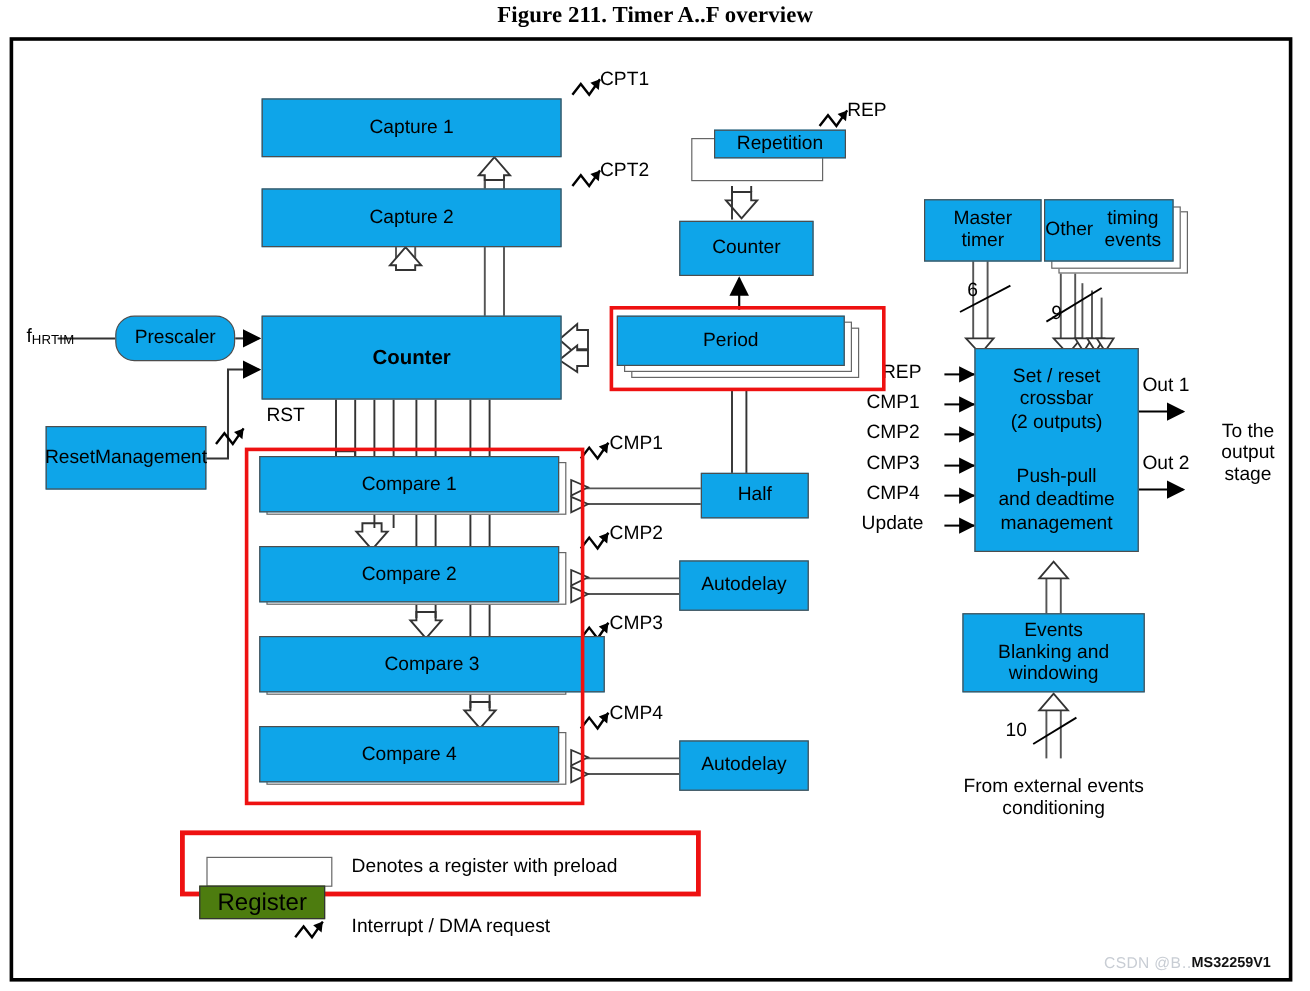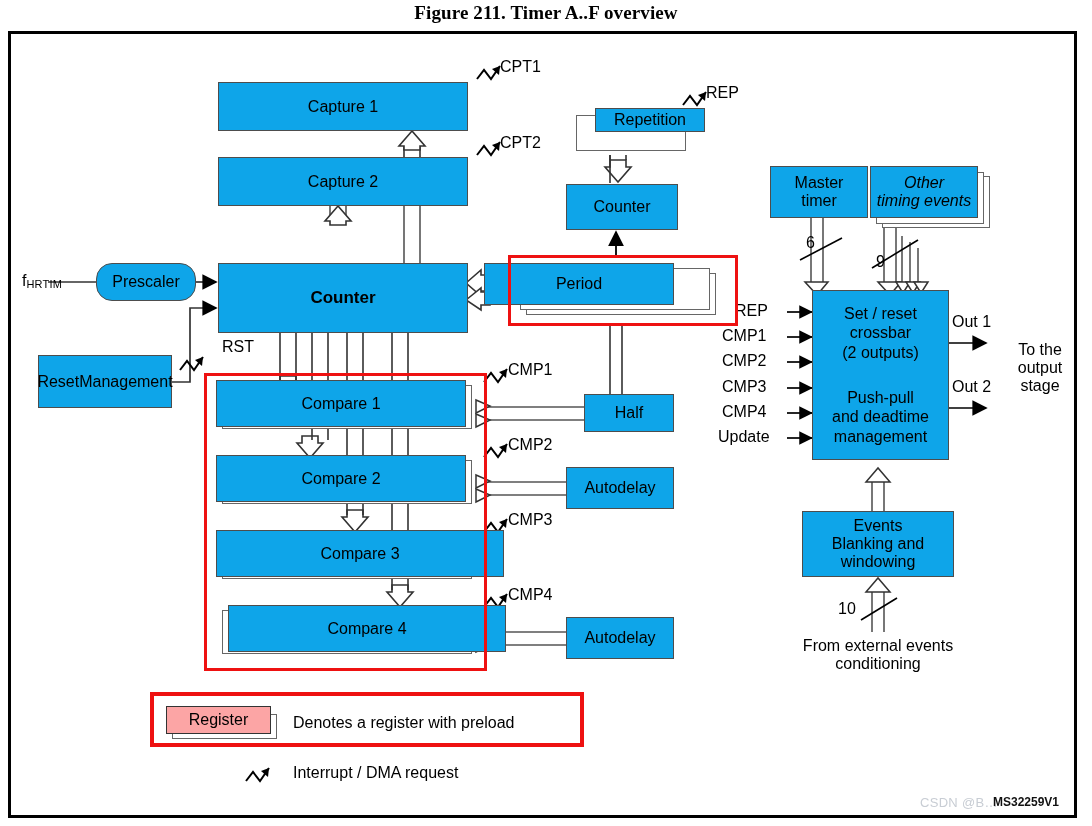--- a/index.html
+++ b/index.html
@@ -36,37 +36,37 @@
   
   .redbox{
     position:absolute;box-sizing:border-box;border:3.4px solid #ee1111;
     background:transparent;z-index:9;pointer-events:none;
   }
 
   
   .lbl{
     position:absolute;font-size:16px;line-height:1.14;white-space:nowrap;z-index:8;
   }
-  .lbl.ctr{text-align:center;white-space:normal;}
+  .lbl.ctr{text-align:center;white-space:normal;margin-top:10px;}
 
   .sub{font-size:11px;vertical-align:-2px;letter-spacing:.2px;}
 
   
   #legend-red{
     position:absolute;left:150px;top:692px;width:434px;height:55px;
     border:4px solid #ee1111;box-sizing:border-box;background:#fff;z-index:9;
   }
   #legend-reg-plate{
     position:absolute;left:172px;top:714px;width:105px;height:25px;
     border:1.6px solid #666;background:#fff;box-sizing:border-box;z-index:10;
   }
   #legend-reg{
-    position:absolute;left:166px;top:706px;width:105px;height:28px;
-    border:1.6px solid #333;background:#fca5a5;box-sizing:border-box;z-index:11;
-    display:flex;align-items:center;justify-content:center;font-size:16px;
+    position:absolute;left:166px;top:738px;width:105px;height:28px;
+    border:1.6px solid #333;background:#4d7c0f;box-sizing:border-box;z-index:11;
+    display:flex;align-items:center;justify-content:center;font-size:20px;
   }
   #legend-reg-text{position:absolute;left:293px;top:714px;font-size:16px;z-index:11;}
   #legend-irq-text{position:absolute;left:293px;top:764px;font-size:16px;z-index:11;}
 
   #watermark{
     position:absolute;left:920px;top:795px;font-size:13px;color:#c8cdd4;
     z-index:20;white-space:nowrap;letter-spacing:.3px;
   }
   #partnum{
     position:absolute;left:993px;top:795px;font-size:12px;color:#111;
@@ -279,35 +279,35 @@
 <div class="bx" style="left:218px;top:157px;width:250px;height:49px;">Capture 2</div>
 <div class="bx bold-lbl" style="left:218px;top:263px;width:250px;height:70px;">Counter</div>
 <div class="bx" style="left:96px;top:263px;width:100px;height:38px;border-radius:16px;">Prescaler</div>
 <div class="bx" style="left:38px;top:355px;width:134px;height:53px;">
   <span>Reset</span>
     <br>
   <span>Management</span>
 </div>
 <div class="bx" style="left:575px;top:108px;width:110px;height:24px;margin-left:20px;">Repetition</div>
 <div class="bx" style="left:566px;top:184px;width:112px;height:46px;">Counter</div>
-<div class="bx" style="left:484px;top:263px;width:190px;height:42px;z-index:7;">Period</div>
+<div class="bx" style="left:514px;top:263px;width:190px;height:42px;z-index:7;">Period</div>
 <div class="bx" style="left:584px;top:394px;width:90px;height:38px;">Half</div>
 <div class="bx" style="left:566px;top:467px;width:108px;height:42px;">Autodelay</div>
 <div class="bx" style="left:566px;top:617px;width:108px;height:42px;">Autodelay</div>
 
 <div class="bx" style="left:216px;top:380px;width:250px;height:47px;z-index:7;">Compare 1</div>
 <div class="bx" style="left:216px;top:455px;width:250px;height:47px;z-index:7;">Compare 2</div>
 <div class="bx" style="left:216px;top:530px;width:288px;height:47px;z-index:7;">Compare 3</div>
-<div class="bx" style="left:228px;top:605px;width:278px;height:47px;z-index:7;">Compare 4</div>
+<div class="bx" style="left:216px;top:605px;width:250px;height:47px;z-index:7;">Compare 4</div>
 
 <div class="bx" style="left:770px;top:166px;width:98px;height:52px;flex-direction:column;">
   <span>Master</span>
   <span>timer</span>
 </div>
-<div class="bx" style="left:870px;top:166px;width:108px;height:52px;flex-direction:column;z-index:7;font-style:italic;">
+<div class="bx" style="left:870px;top:166px;width:108px;height:52px;flex-direction:row;z-index:7;">
   <span>Other</span>
   <span>timing events</span>
 </div>
 
 <div class="bx" style="left:812px;top:290px;width:137px;height:170px;flex-direction:column;justify-content:space-around;">
   <div style="line-height:1.2;">
     <span>Set / reset</span><br>
     <span>crossbar</span><br>
     <span>(2 outputs)</span>
   </div>

